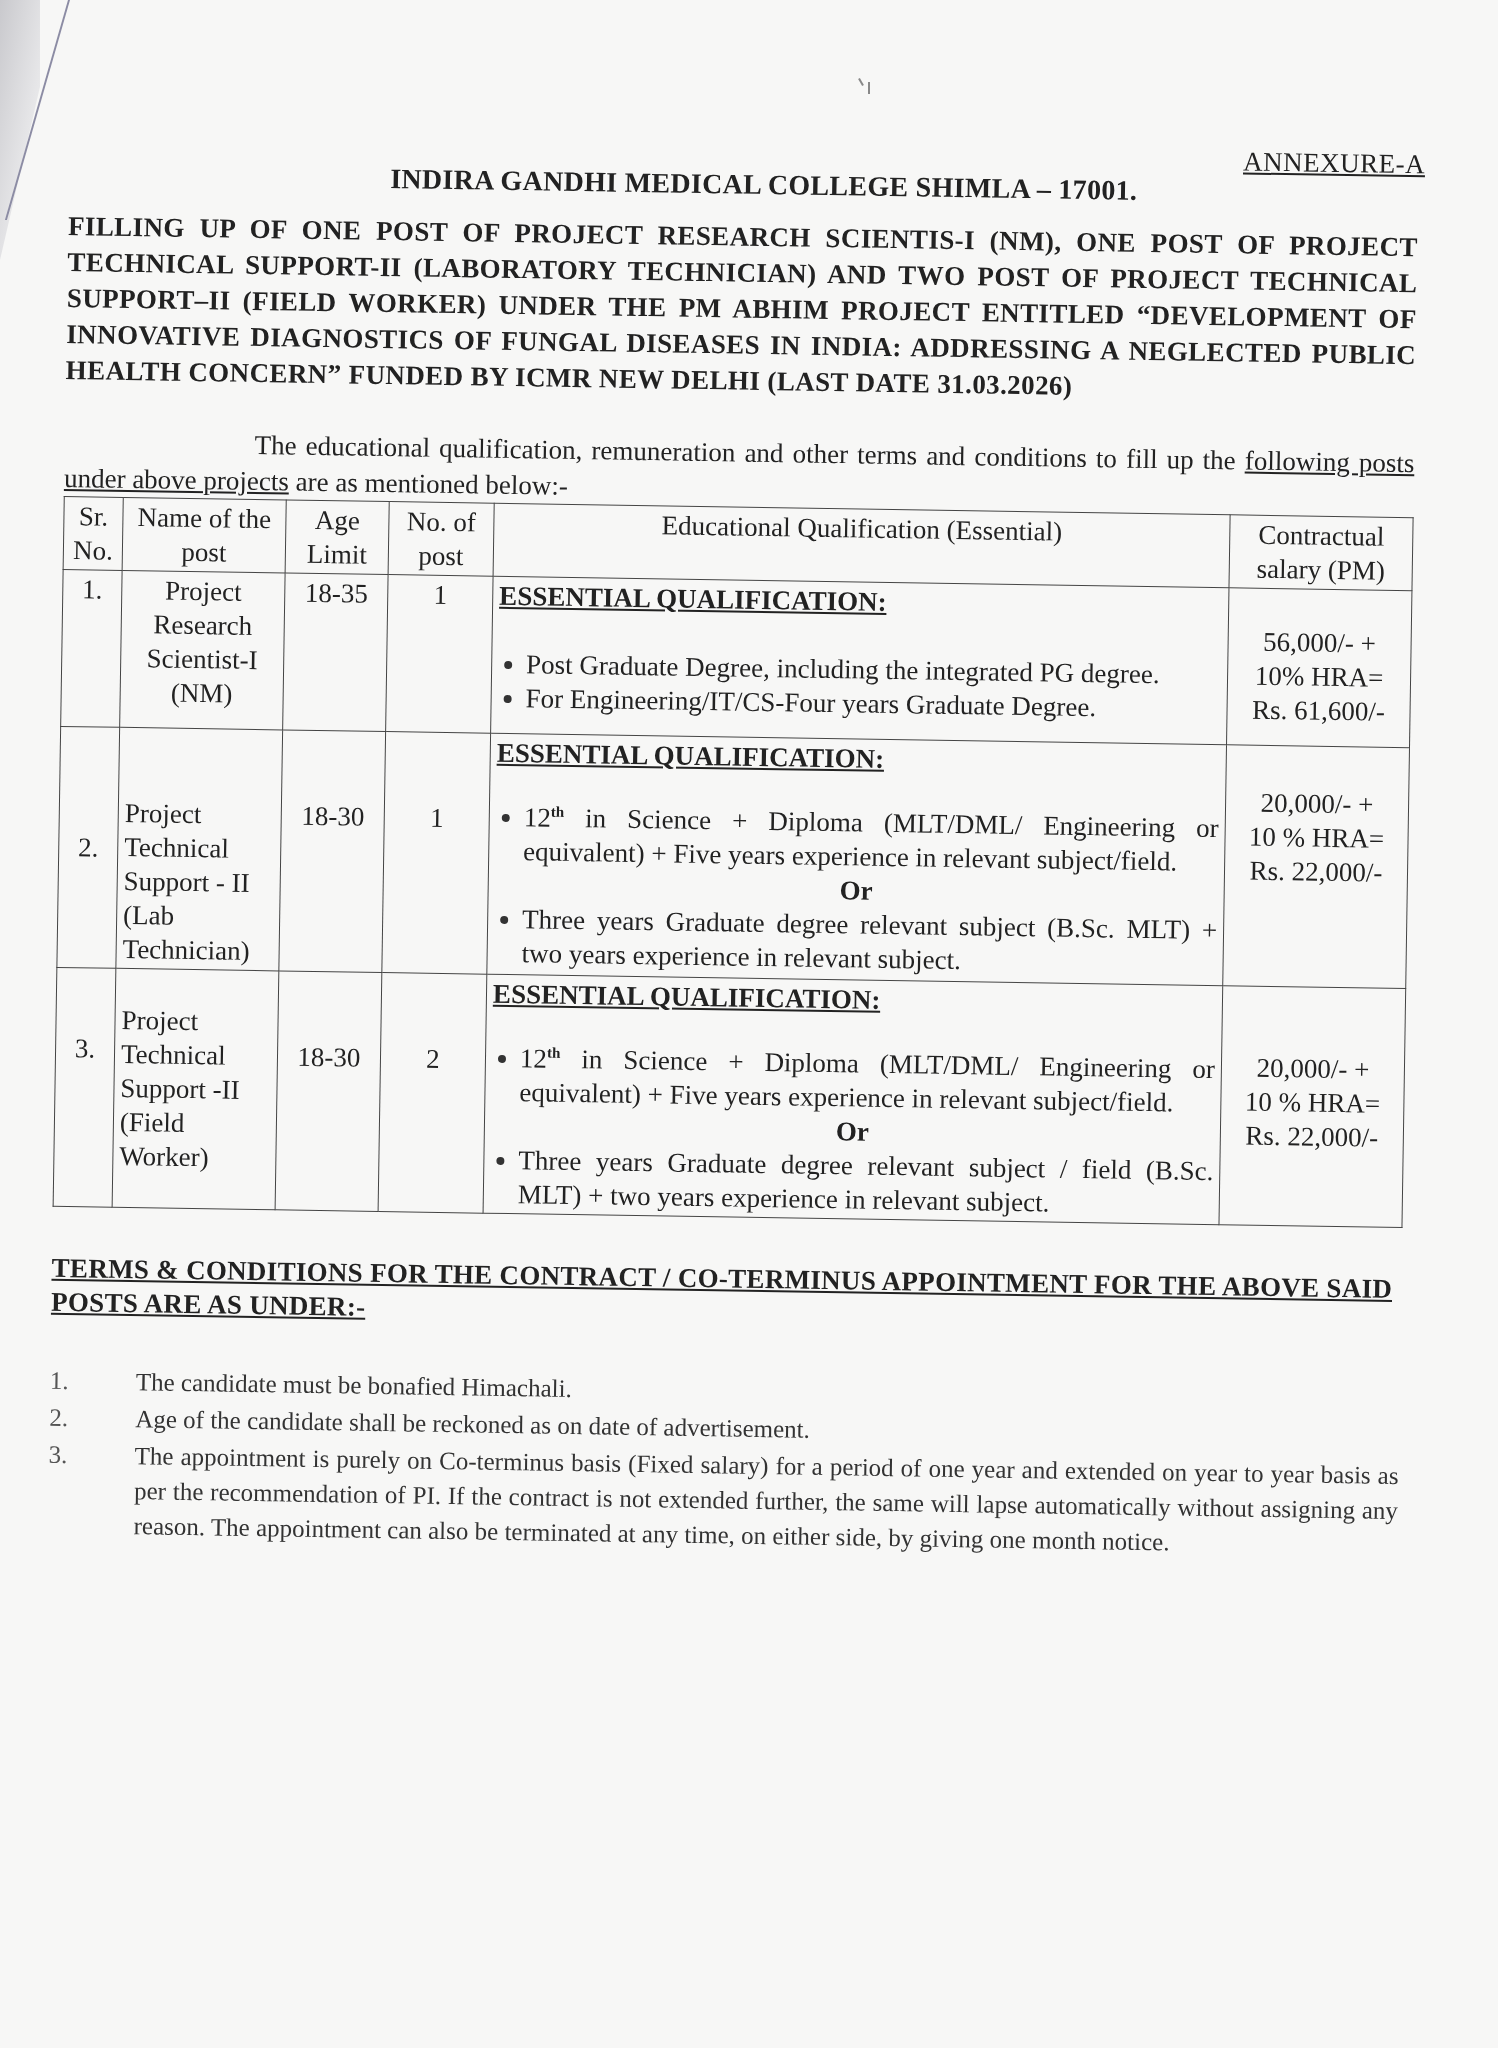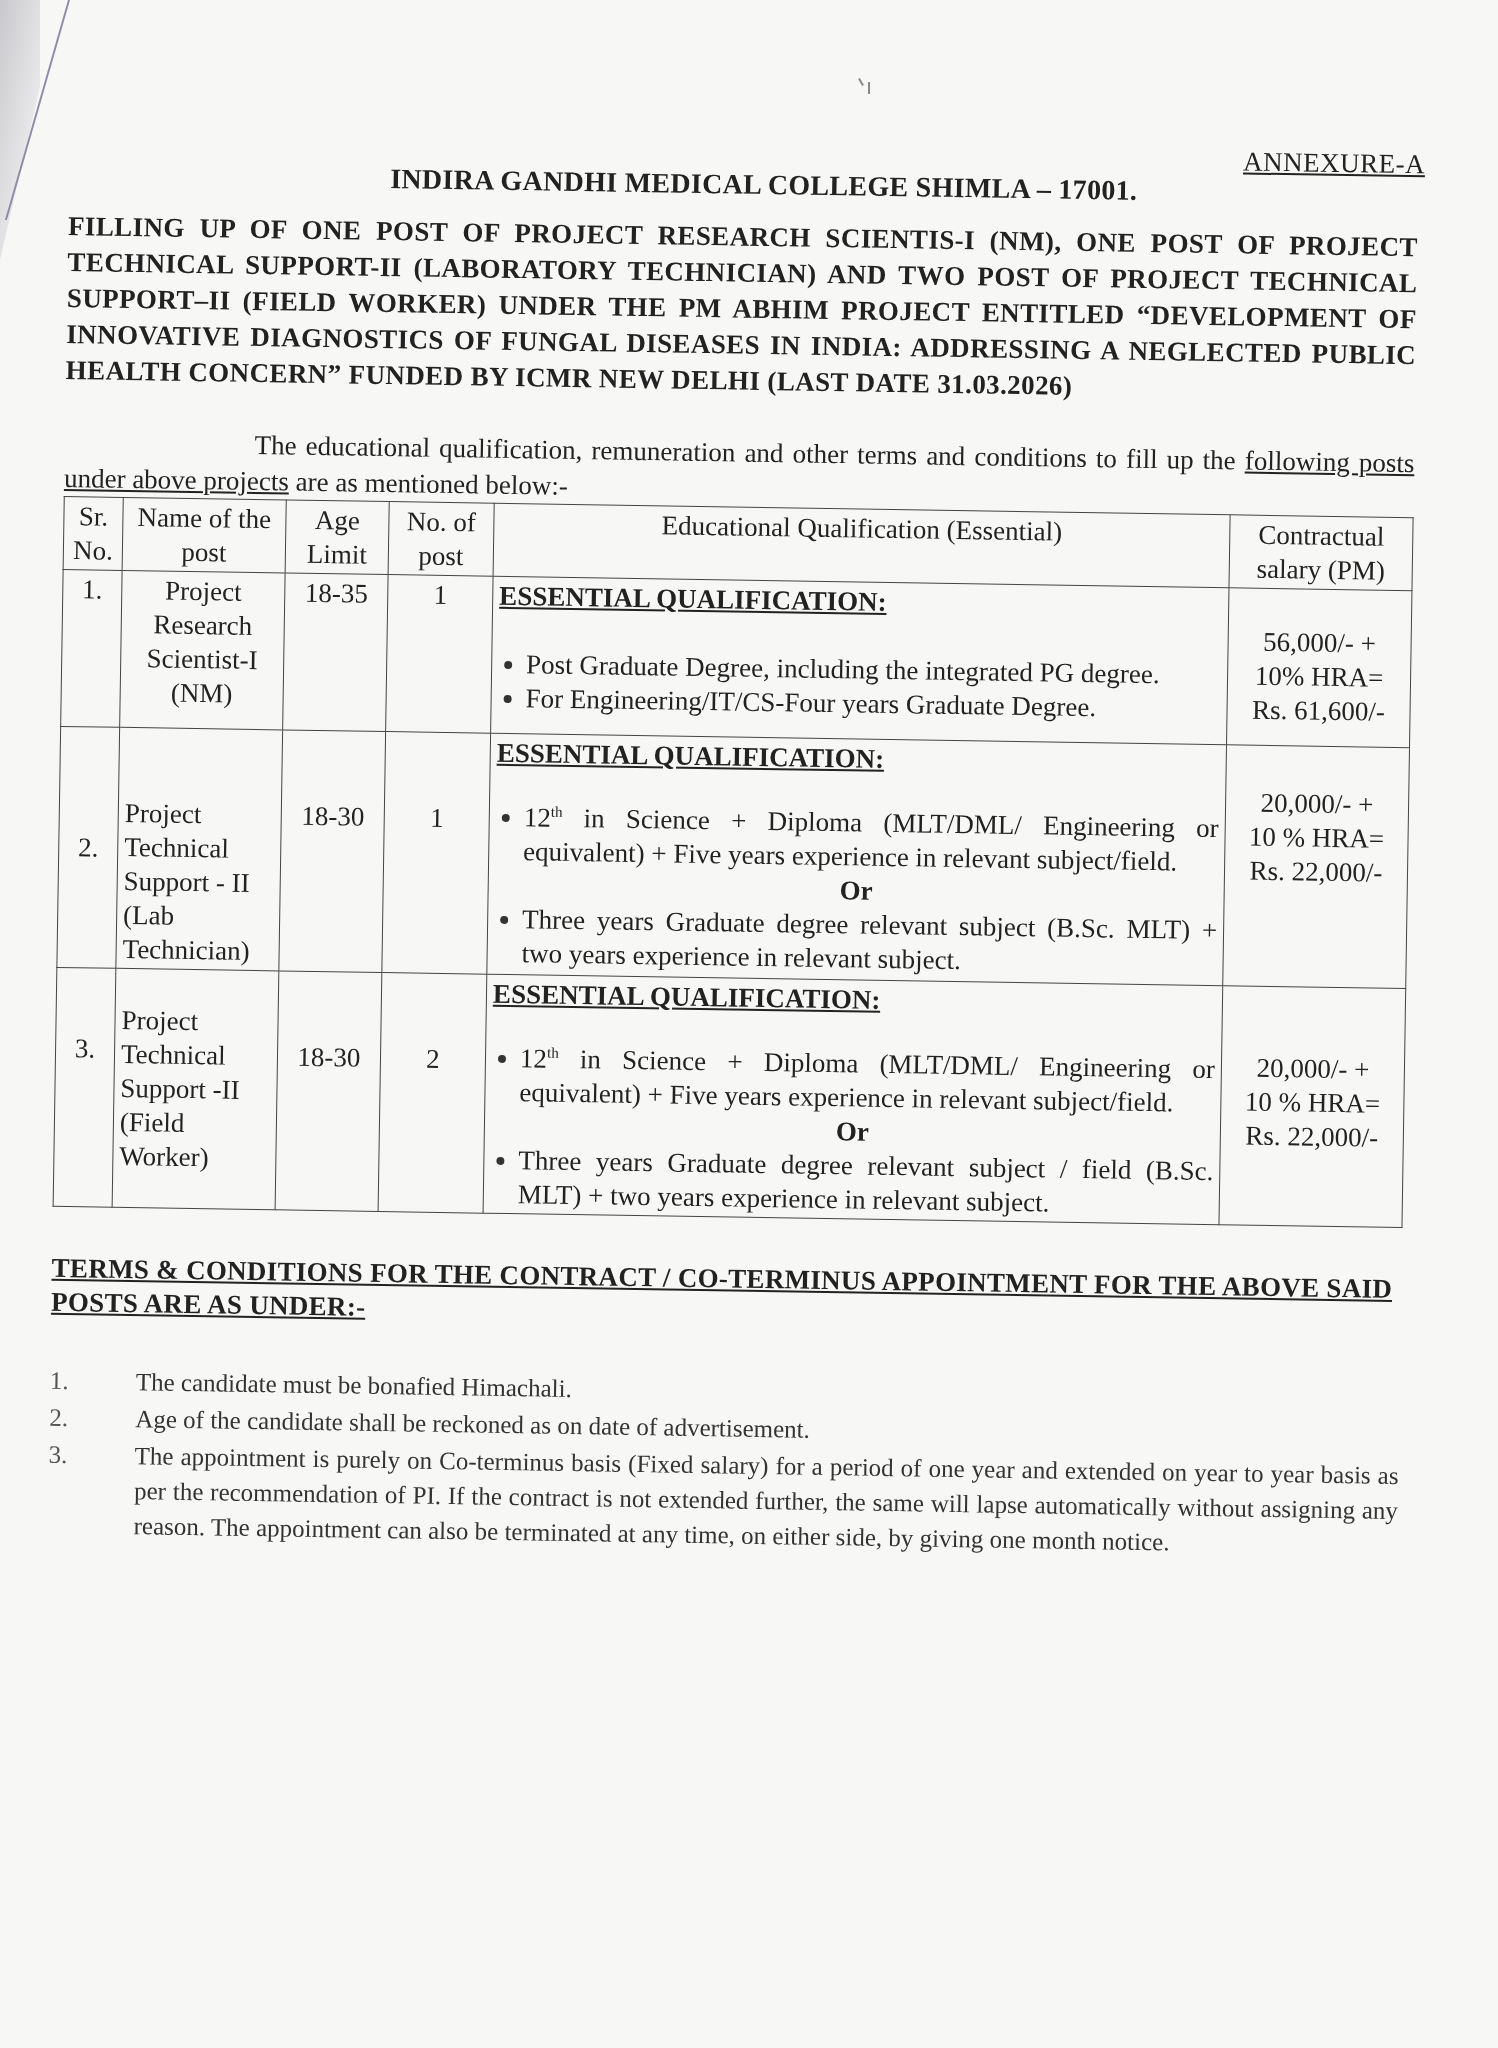--- a/index.html
+++ b/index.html
@@ -57,21 +57,21 @@
     .c-edu { }
     .c-sal { width: 170px; text-align: center; }
     .eq-title { font-weight: bold; text-decoration: underline; font-size: 27px; }
     .bul { list-style: none; margin: 0; padding: 0; }
     .bul li { position: relative; padding-left: 28px; text-align: justify; }
     .bul li::before {
       content: ""; position: absolute; left: 6px; top: 14px;
       width: 8px; height: 8px; border-radius: 50%; background: #333;
     }
     .or { text-align: center; font-weight: bold; }
-    sup { font-size: 15px; line-height: 0; }
+    sup { font-size: 15px; line-height: 0; font-weight: bold; }
     .terms-title {
       font-weight: bold; font-size: 27px; line-height: 34px;
       text-decoration: underline; margin-top: 44px; letter-spacing: 0.3px;
     }
     .terms { margin-top: 44px; font-size: 25px; line-height: 35px; color: #333; }
     .term { display: flex; margin-bottom: 2px; }
     .term-num { width: 86px; flex: none; color: #555; }
     .term-text { flex: 1; text-align: justify; }
     .speck { position: absolute; width: 2px; height: 8px; background: #888; }
   </style>

